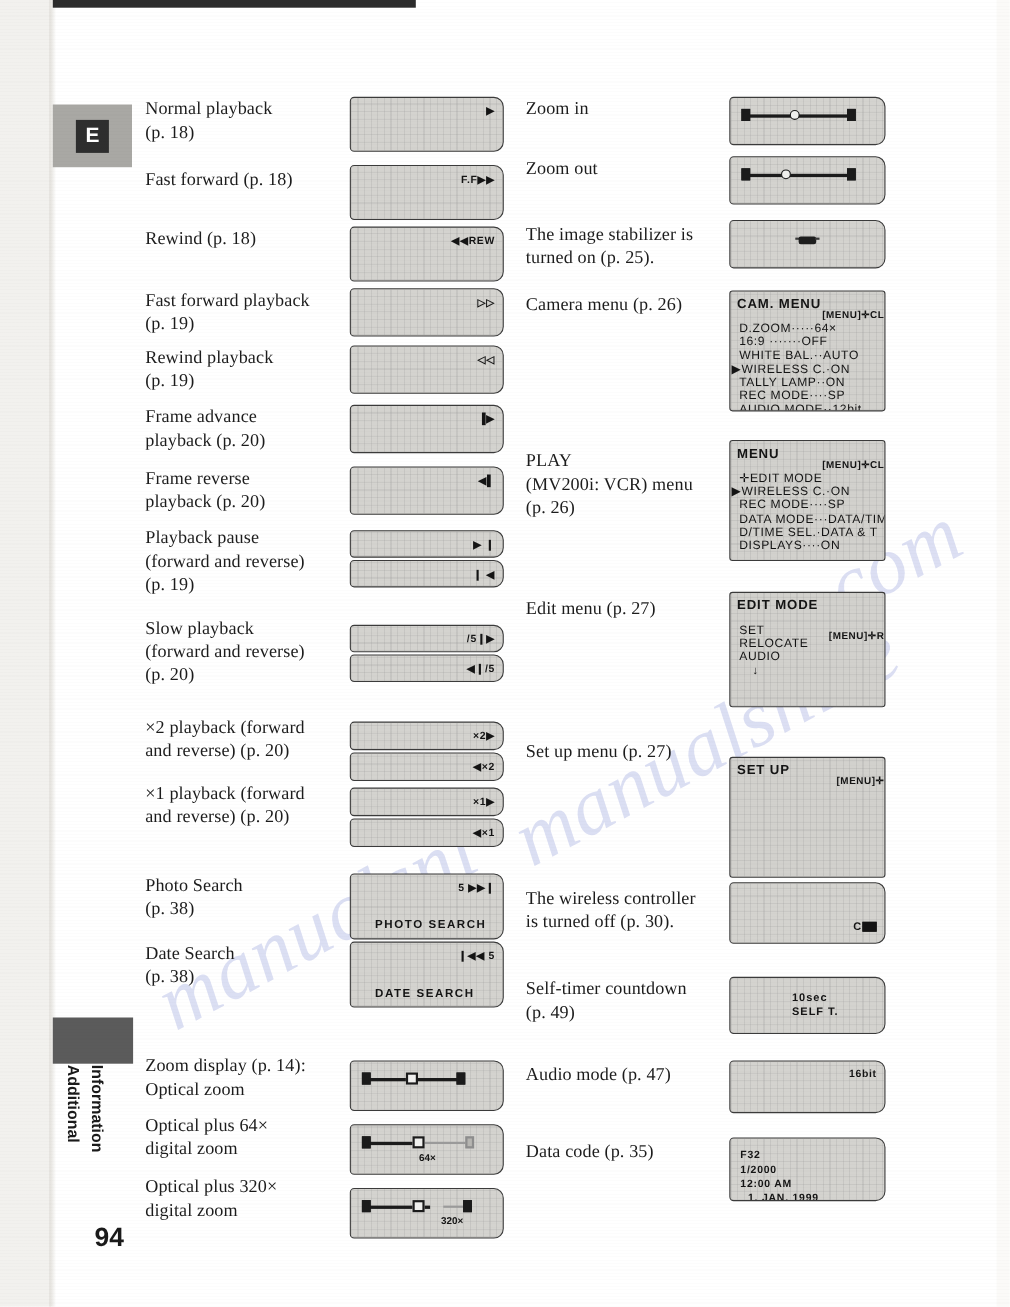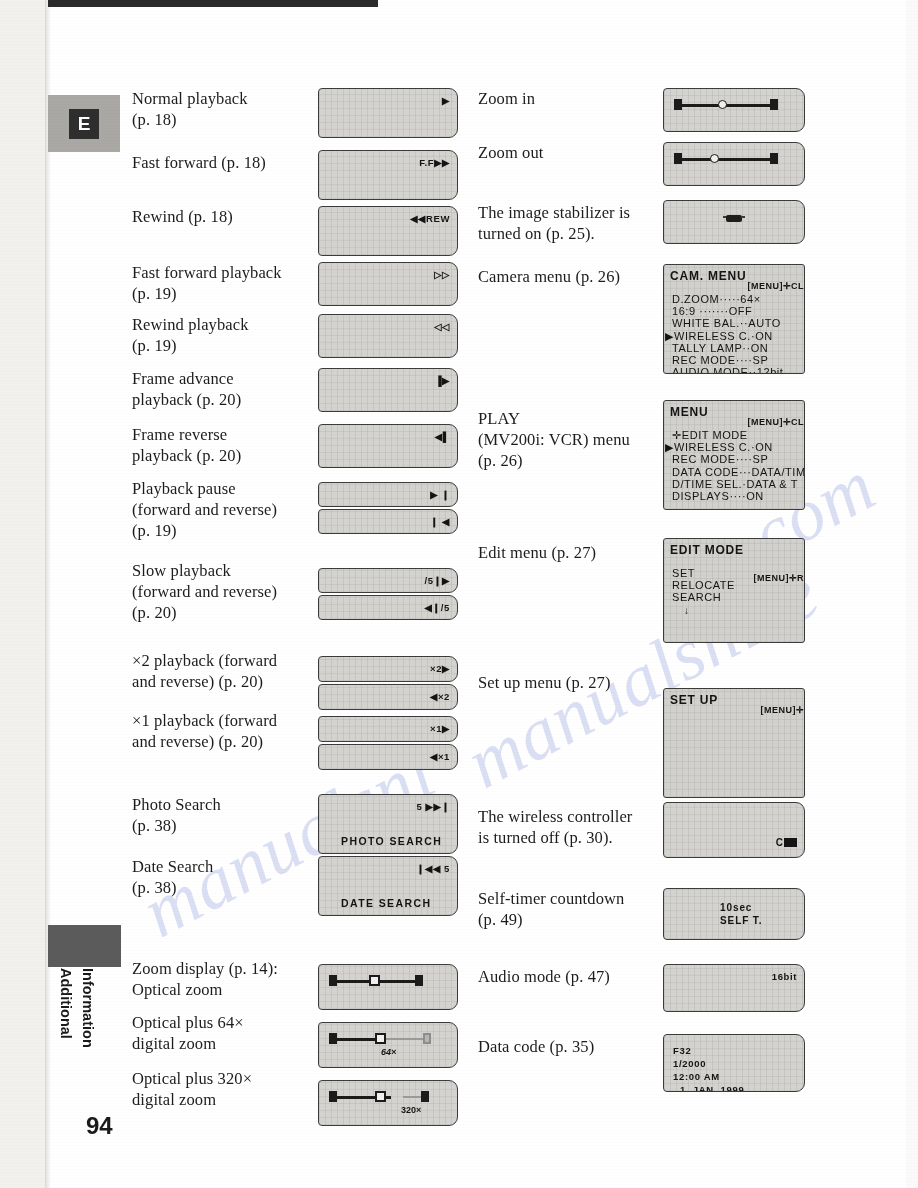--- a/index.html
+++ b/index.html
@@ -377,21 +377,21 @@
       <div>digital zoom</div>
     </div>
     <div class="lcd" style="width: 140px; height: 46px; left: 186px; top: 934px;">
       <div class="zoombar">
         <div class="track" style="left: 6px; width: 48px;"></div>
         <div class="track dim" style="left: 56px; width: 40px;"></div>
         <div class="endcap" style="left: 0px;"></div>
         <div class="knob" style="left: 46px;"></div>
         <div class="endcap faint" style="left: 94px;"></div>
       </div>
-      <div class="zoomlabel" style="left: 62px; top: 24px; font-style: italic;">64×</div>
+      <div class="zoomlabel" style="left: 62px; top: 24px;">64×</div>
     </div>
     <div class="caption" style="left: 0px; top: 980px;">
       <div>Optical plus 320×</div>
       <div>digital zoom</div>
     </div>
     <div class="lcd" style="width: 140px; height: 46px; left: 186px; top: 992px;">
       <div class="zoombar">
         <div class="track" style="left: 6px; width: 56px;"></div>
         <div class="track dim" style="left: 74px; width: 20px;"></div>
         <div class="endcap" style="left: 0px;"></div>
@@ -456,35 +456,35 @@
       <div>(MV200i: VCR) menu</div>
       <div>(p. 26)</div>
     </div>
     <div class="lcd menu" style="width: 142px; height: 110px; left: 185px; top: 312px;">
       <div class="mtitle">MENU</div>
       <div class="mclose">[MENU]✛CL</div>
       <div class="mrows">
         <div class="mrow">✛EDIT MODE</div>
         <div class="mrow marrow">▶WIRELESS C.·ON</div>
         <div class="mrow">REC MODE····SP</div>
-        <div class="mrow">DATA CODE···DATA/TIM</div>
+        <div class="mrow">DATA MODE···DATA/TIM</div>
         <div class="mrow">D/TIME SEL.·DATA &amp; T</div>
         <div class="mrow">DISPLAYS····ON</div>
       </div>
     </div>
     <div class="caption" style="left: 0px; top: 454px;">
       <div>Edit menu (p. 27)</div>
     </div>
     <div class="lcd menu" style="width: 142px; height: 105px; left: 185px; top: 450px;">
       <div class="mtitle">EDIT MODE</div>
       <div class="mclose" style="top: 34px;">[MENU]✛R</div>
       <div class="mrows">
         <div class="mrow">SET</div>
         <div class="mrow">RELOCATE</div>
-        <div class="mrow">SEARCH</div>
+        <div class="mrow">AUDIO</div>
       </div>
       <div class="mdown" style="top: 65.6px;">↓</div>
     </div>
     <div class="caption" style="left: 0px; top: 584px;">
       <div>Set up menu (p. 27)</div>
     </div>
     <div class="lcd menu" style="width: 142px; height: 110px; left: 185px; top: 600px;">
       <div class="mtitle">SET UP</div>
       <div class="mclose">[MENU]✛</div>
     </div>

